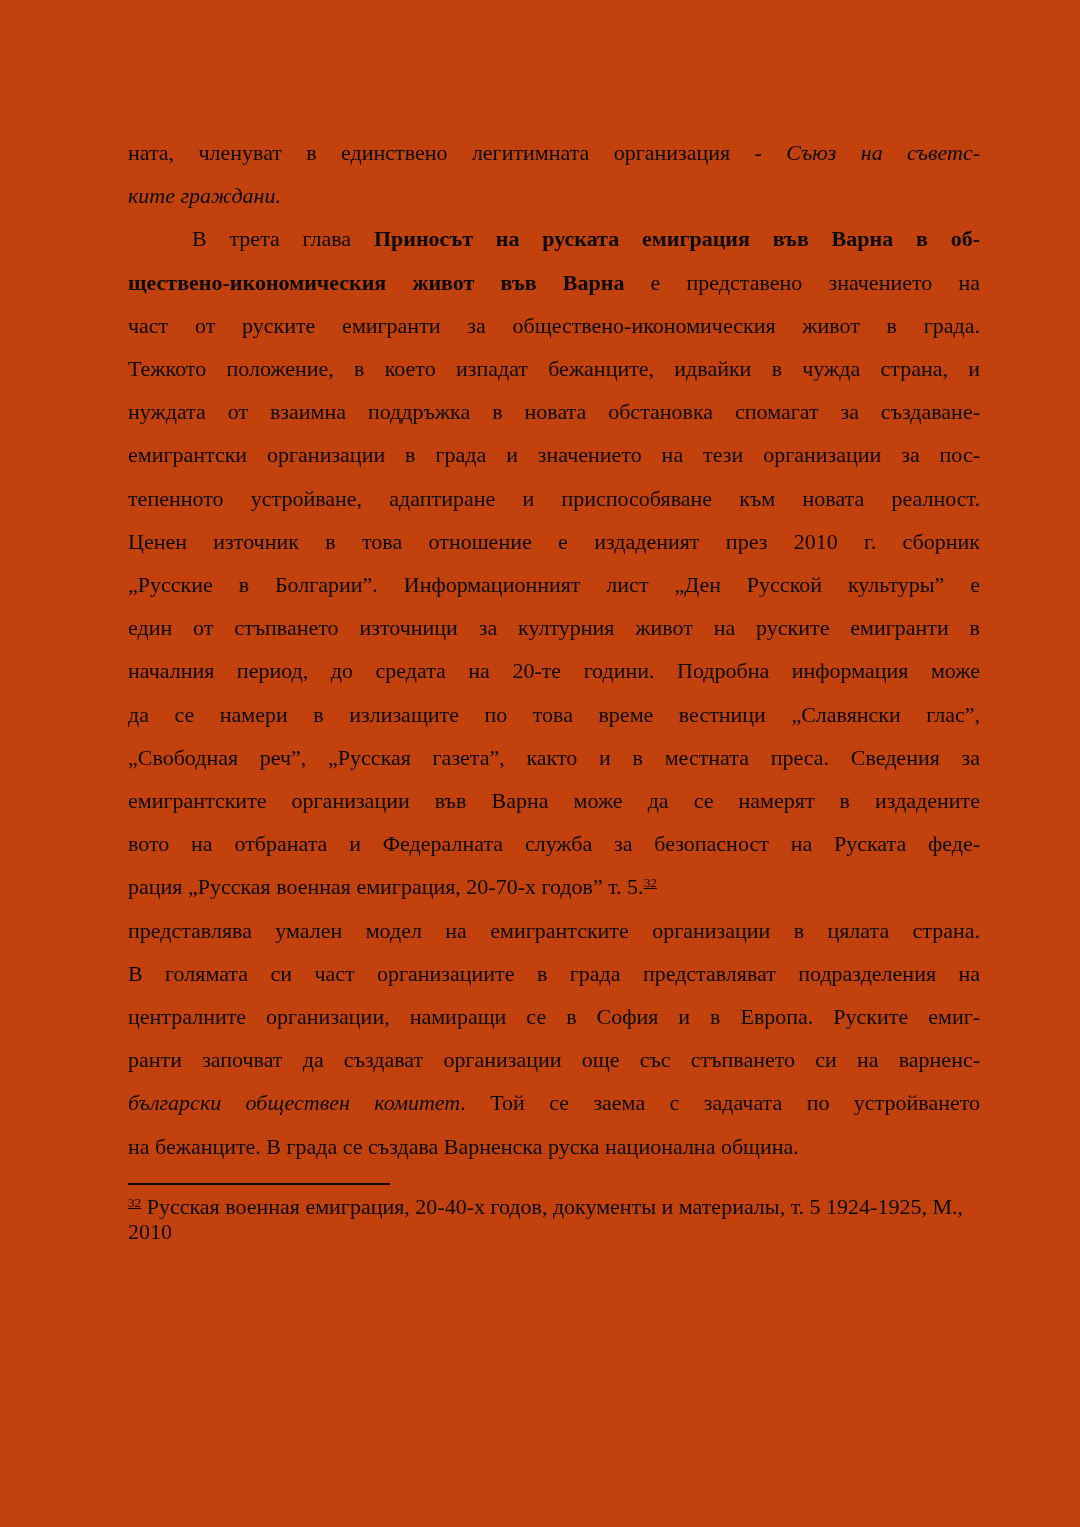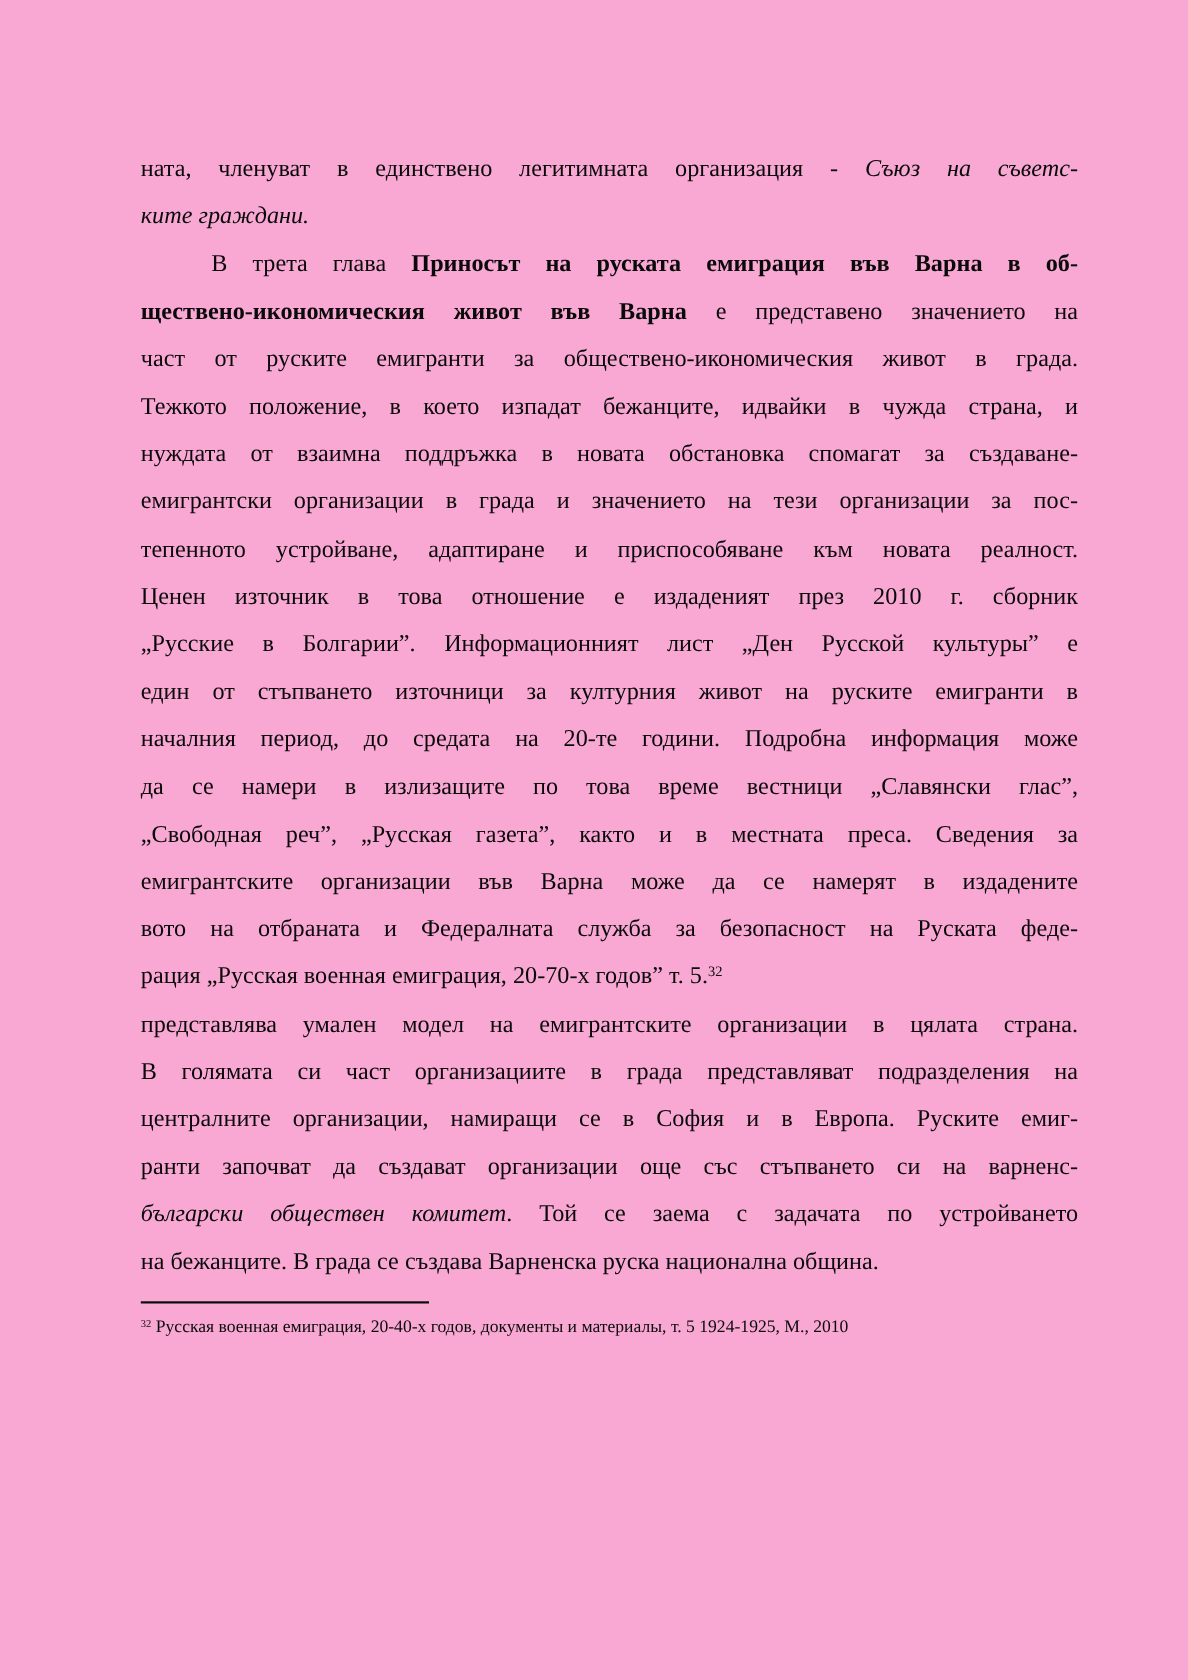--- a/index.html
+++ b/index.html
@@ -4,21 +4,21 @@
 <style>
   html, body {
     margin: 0;
     padding: 0;
     background: #ffffff;
   }
   .page {
     position: relative;
     width: 1080px;
     height: 1527px;
-    background: #f9a8d4;
+    background: #c2410c;
     box-sizing: border-box;
     padding: 131px 100px 0 128px;
     font-family: "Liberation Serif", "DejaVu Serif", serif;
     font-size: 22px;
     color: #0a0a0a;
     overflow: hidden;
   }
   .doc-body { width: 100%; }
   .para { margin: 0; }
   .line {
@@ -34,30 +34,31 @@
   }
   .line.indent { text-indent: 64px; }
   .seg.bold { font-weight: bold; }
   .seg.italic { font-style: italic; }
   .seg.sup, sup.seg {
     font-size: 0.6em;
     vertical-align: baseline;
     position: relative;
     top: -0.55em;
     line-height: 0;
+    text-decoration: underline;
   }
   .footnote-rule {
     width: 262px;
     height: 0;
     border-top: 2px solid #0a0a0a;
     margin-top: 15px;
   }
   .footnote {
     margin-top: 9px;
-    font-size: 16px;
+    font-size: 22px;
     line-height: 25px;
     text-align: left;
   }
   .footnote sup {
     font-size: 0.62em;
     vertical-align: baseline;
     position: relative;
     top: -0.5em;
     line-height: 0;
   }

